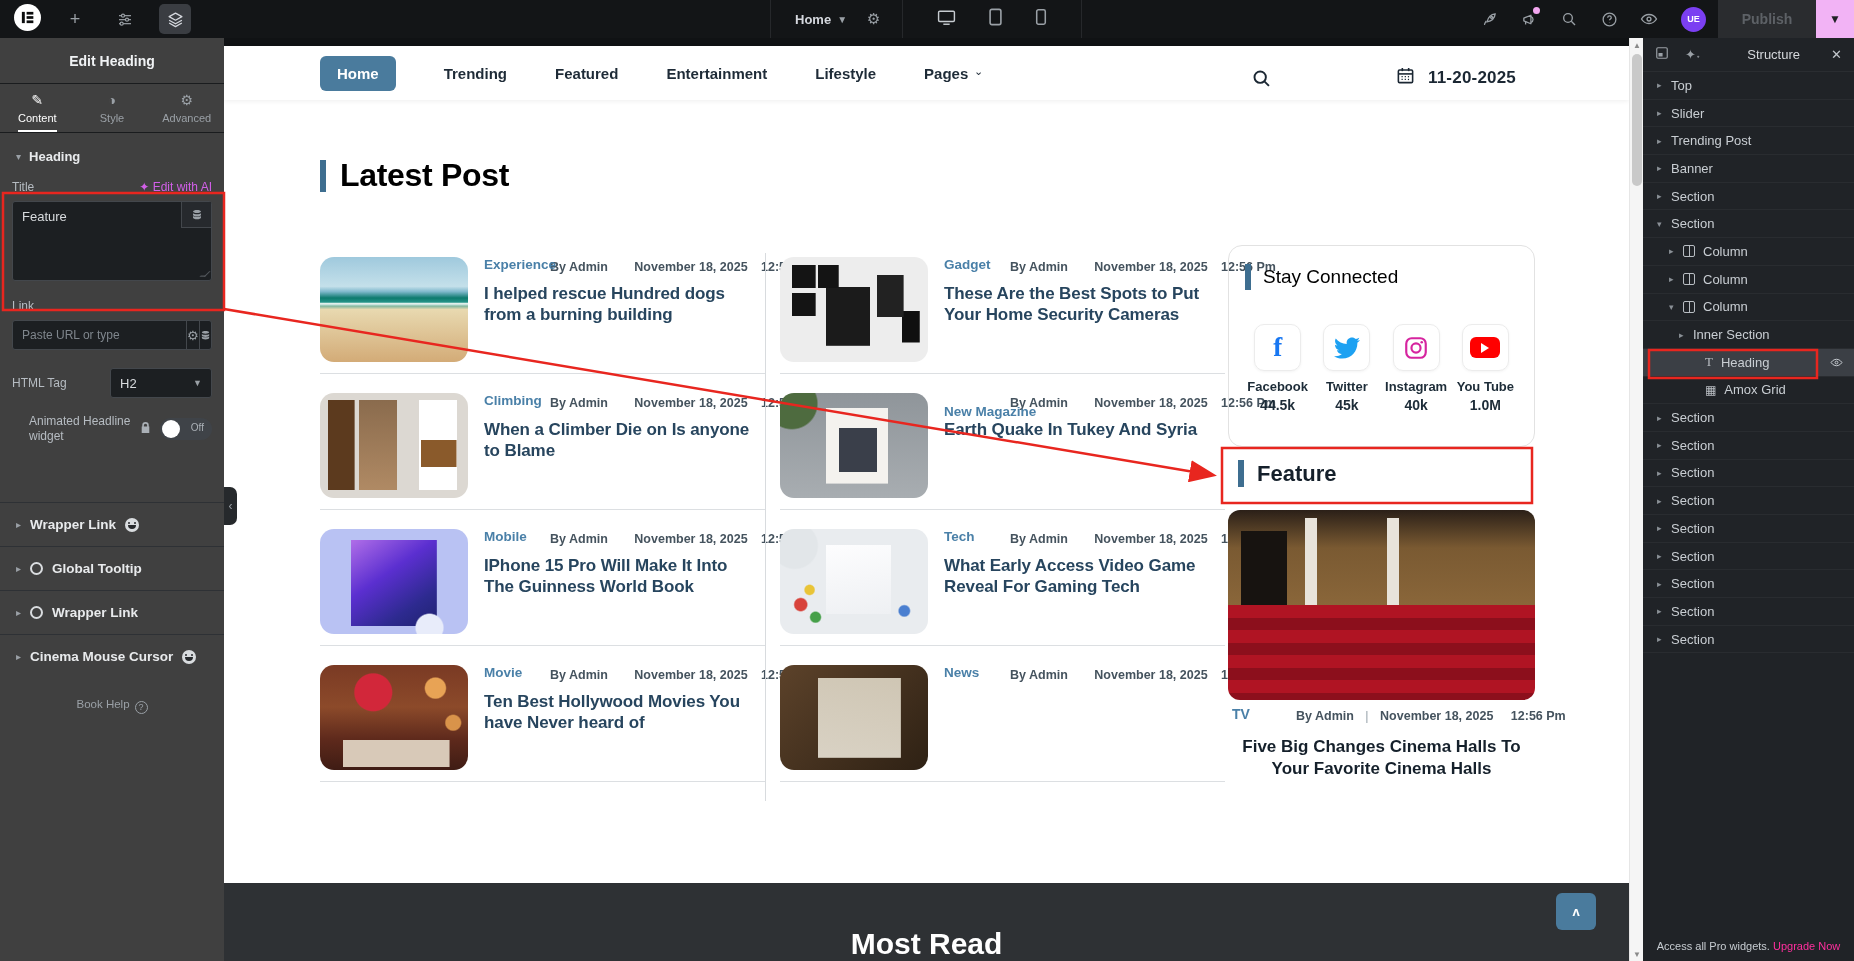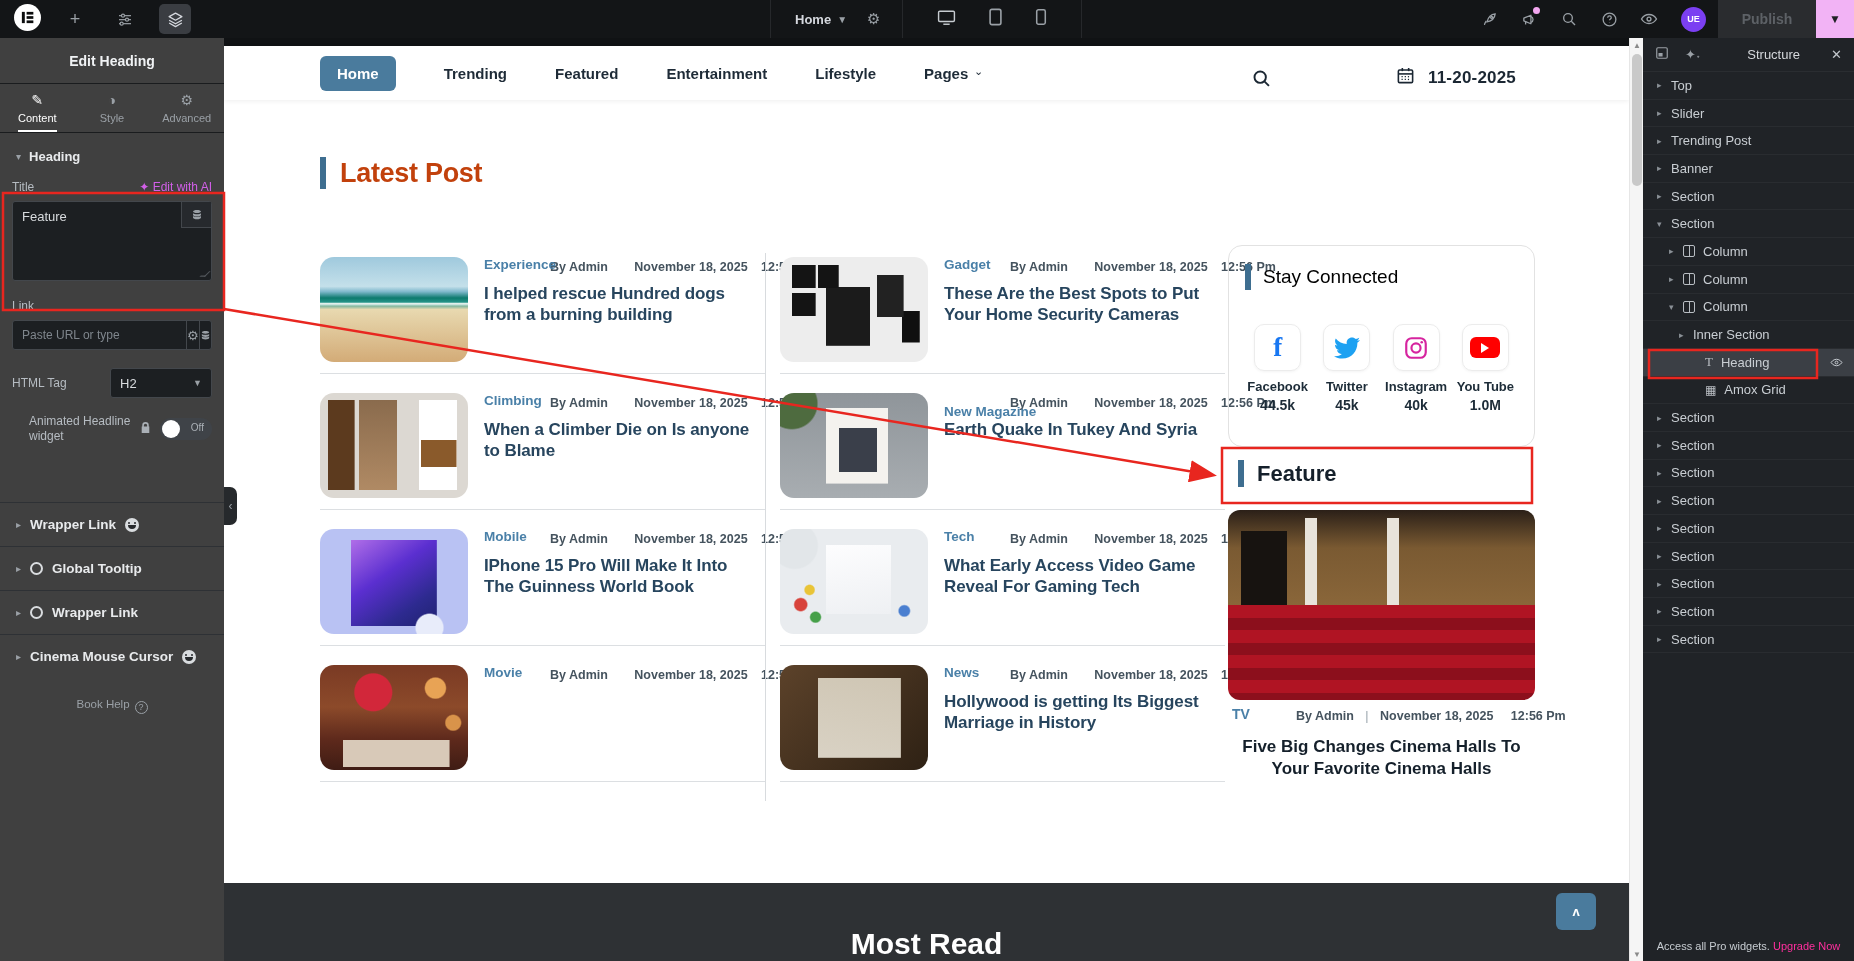--- a/index.html
+++ b/index.html
@@ -74,21 +74,21 @@
   .site-strip { position:absolute; left:0; top:0; width:1405px; height:8px; background:#101214; }
   .site-nav { position:absolute; left:0; top:8px; width:1405px; height:54px; background:#fff; box-shadow:0 1px 5px rgba(0,0,0,.07); }
   .nav-items { position:absolute; left:96px; top:0; height:54px; display:flex; align-items:center; gap:48px; }
   .navitem { font-size:15px; font-weight:700; color:#1e2b37; }
   .navitem.active { background:#4a7b9d; color:#fff; padding:9px 17px; border-radius:6px; }
   .site-search { position:absolute; left:1027px; top:22px; }
   .date-group { position:absolute; left:1172px; top:20px; display:flex; align-items:center; gap:13px; }
   .date-text { font-size:17px; font-weight:800; color:#1b2733; letter-spacing:.2px; }
   .latest-head { position:absolute; left:96px; top:119px; display:flex; align-items:center; gap:14px; }
   .blue-bar { width:6px; height:32px; background:#3e6e90; }
-  .latest-title { font-size:27px; font-weight:800; color:#c2410c; letter-spacing:-.3px; }
+  .latest-title { font-size:32px; font-weight:800; color:#000000; letter-spacing:-.3px; }
 
   .postcol { position:absolute; top:200px; width:445px; }
   .postcol.left { left:96px; } .postcol.mid { left:556px; }
   .post { display:flex; padding:19px 0 12px; height:136px; border-bottom:1px solid #dcdfe2; }
   .thumb { width:148px; height:105px; border-radius:14px; flex:none; background:#ccc; }
   .pbody { margin-left:16px; width:272px; position:relative; }
   .pmeta { position:relative; height:17px; padding-left:66px; white-space:nowrap; }
   .pcat { position:absolute; left:0; top:0; color:#4a80a8; font-size:13.5px; font-weight:700; }
   .catlow .pcat { top:11px; }
   .pby { font-size:12.5px; font-weight:700; color:#45535e; }
@@ -491,20 +491,21 @@
       </article>
       <article class="post">
         <div class="thumb img-vogue"></div>
         <div class="pbody">
           <div class="pmeta">
             <a class="pcat">Movie</a>
             <span class="pby">By Admin</span>
             <span class="pdate">November 18, 2025</span>
             <span class="ptime">12:56 Pm</span>
           </div>
+          <h3 class="ptitle">Ten Best Hollywood Movies You have Never heard of</h3>
         </div>
       </article>
     </div>
   <div class="vdivider"></div>
   <div class="postcol mid">
 
   <article class="post">
         <div class="thumb img-gadget"></div>
         <div class="pbody">
           <div class="pmeta">
@@ -542,21 +543,20 @@
       </article>
       <article class="post">
         <div class="thumb img-surf"></div>
         <div class="pbody">
           <div class="pmeta">
             <a class="pcat">News</a>
             <span class="pby">By Admin</span>
             <span class="pdate">November 18, 2025</span>
             <span class="ptime">12:56 Pm</span>
           </div>
-          <h3 class="ptitle">Hollywood is getting Its Biggest Marriage in History</h3>
         </div>
       </article>
     </div>
 
   <div class="sc-card">
     <div class="sc-head">
       <span class="blue-bar"></span>
       <span class="sc-title">Stay Connected</span>
     </div>
     <div class="soc-row">

